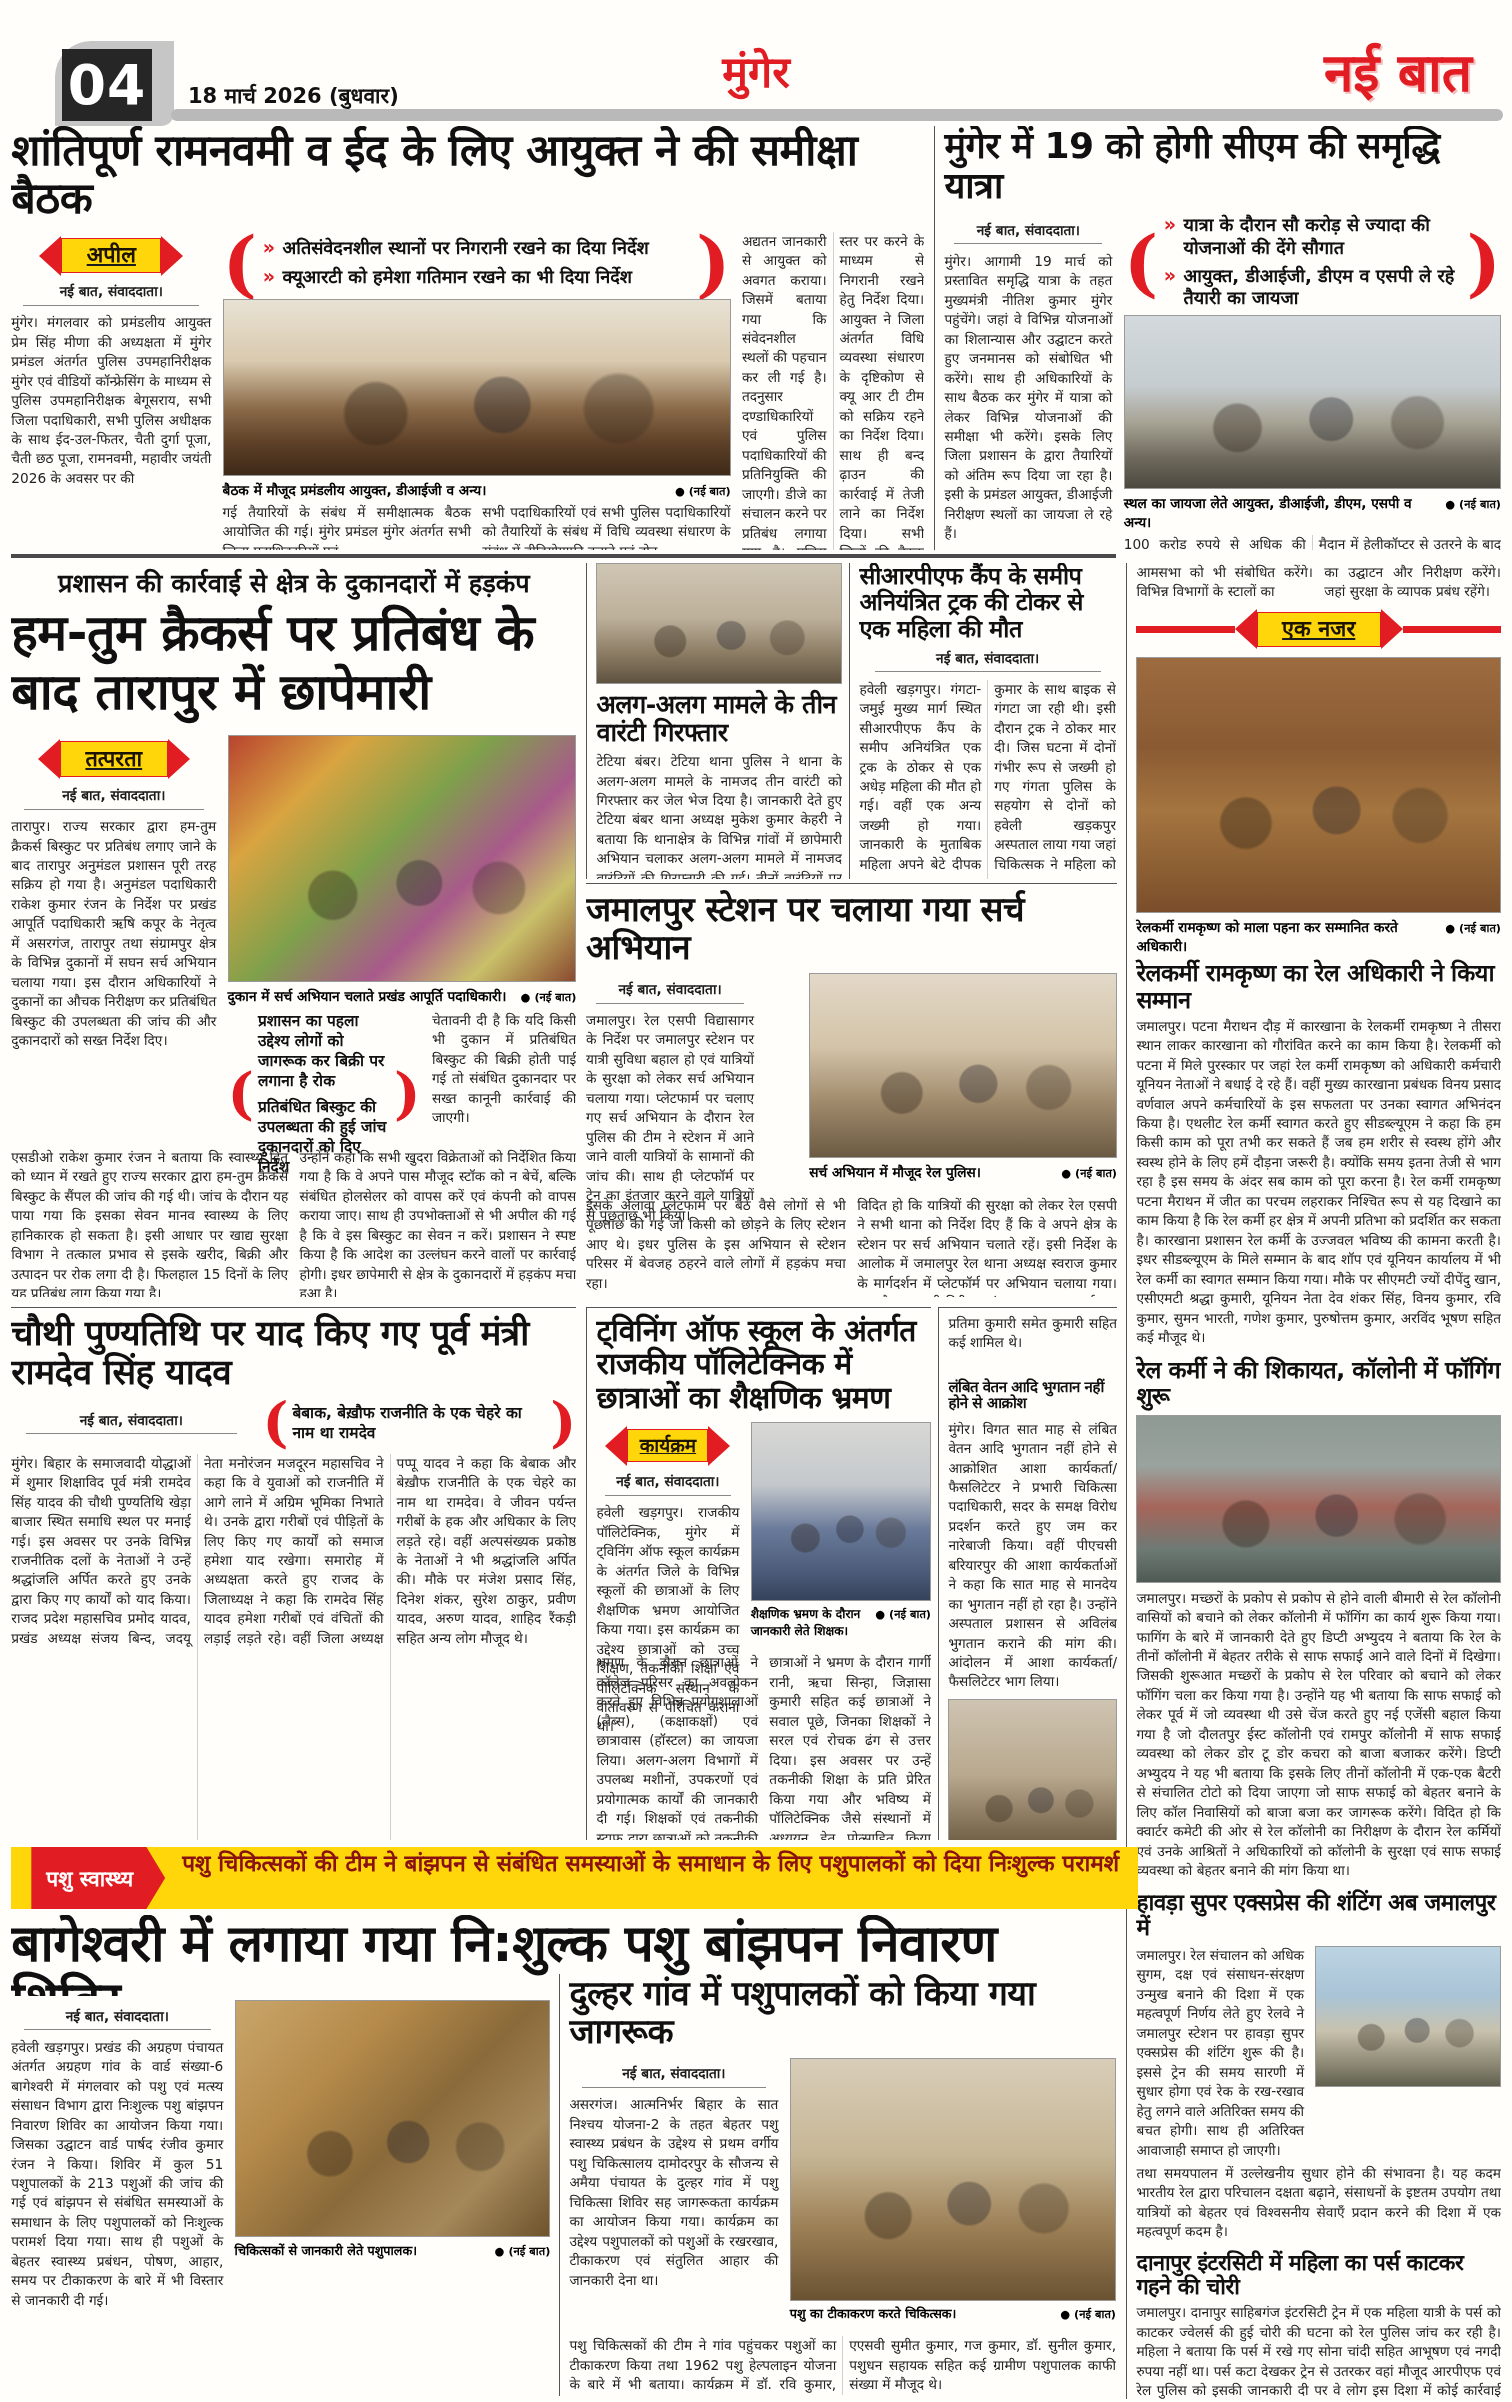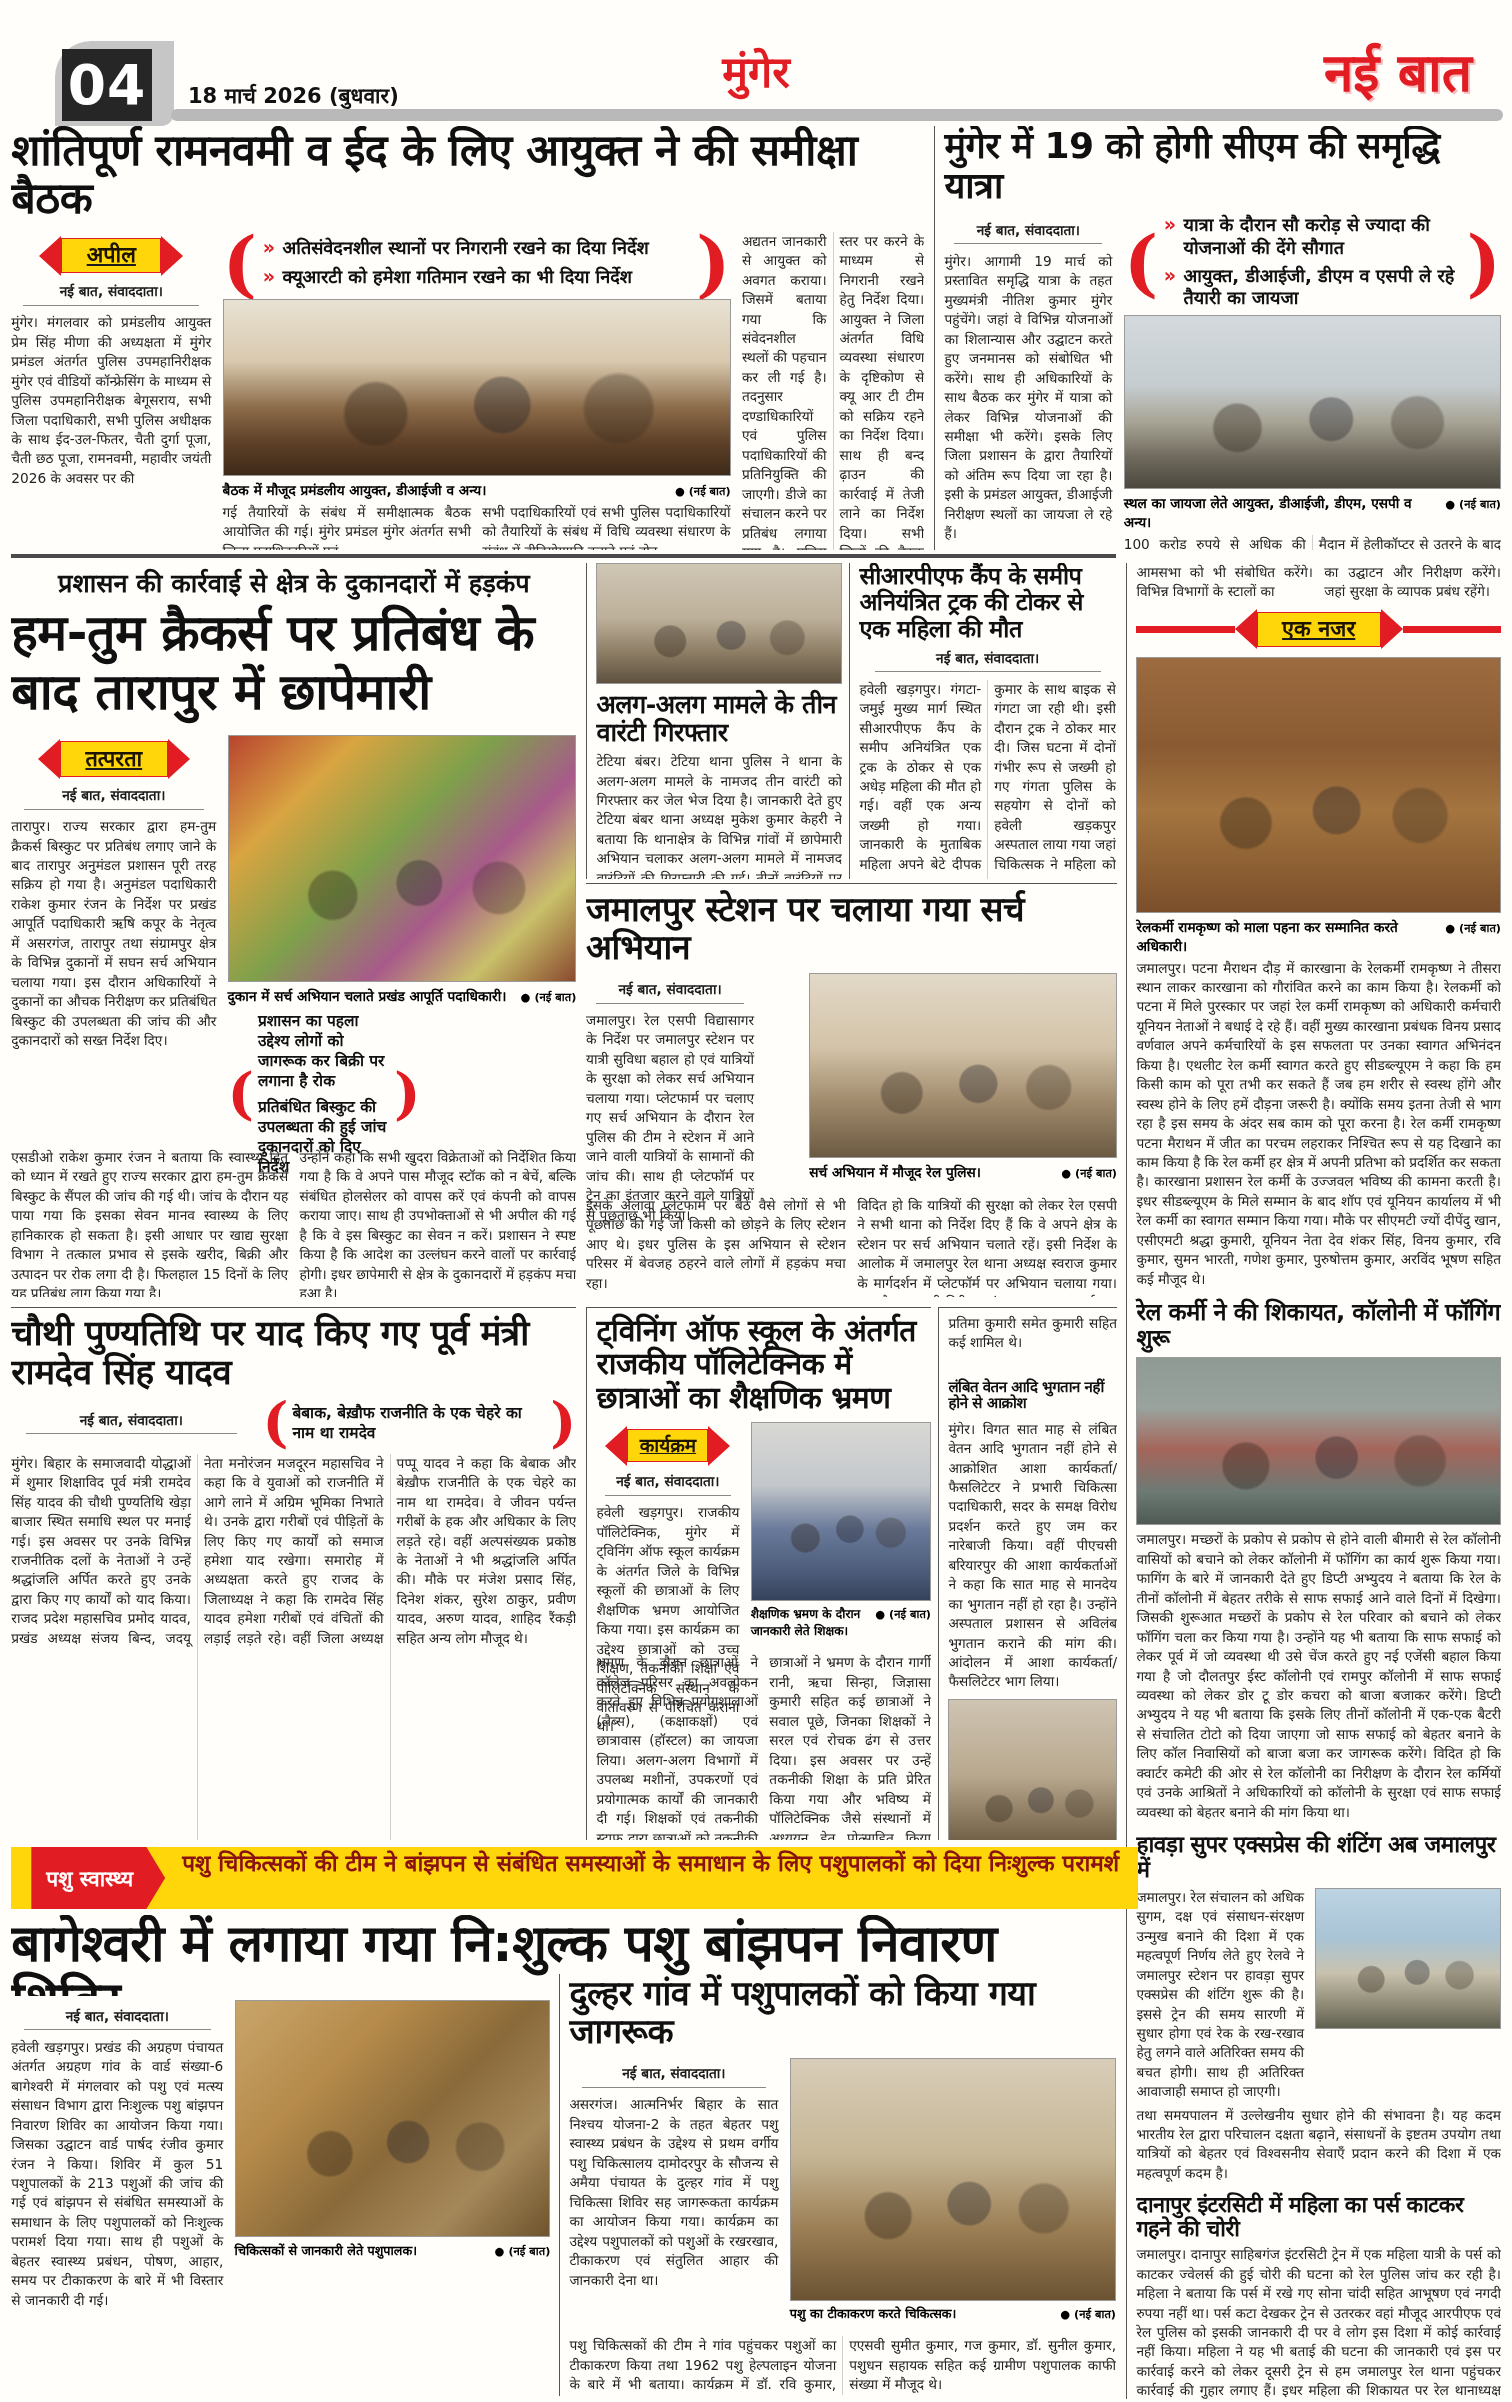--- a/index.html
+++ b/index.html
@@ -185,20 +185,21 @@
           </div>
         <div class="row" style="margin-top:5.6px;">
           <div class="qbox" style="width:193px;flex:none;">
             <span class="paren" style="font-size:56px;">(</span>
             <div>
               <div class="qtext">प्रशासन का पहला उद्देश्य लोगों को जागरूक कर बिक्री पर लगाना है रोक</div>
               <div class="qtext" style="margin-top:5.6px;">प्रतिबंधित बिस्कुट की उपलब्धता की हुई जांच दुकानदारों को दिए निर्देश</div>
             </div>
             <span class="paren" style="font-size:56px;">)</span>
           </div>
+          <div class="body" style="flex:1;">चेतावनी दी है कि यदि किसी भी दुकान में प्रतिबंधित बिस्कुट की बिक्री होती पाई गई तो संबंधित दुकानदार पर सख्त कानूनी कार्रवाई की जाएगी।</div>
         </div>
       </div>
     </div>
     <div class="row" style="margin-top:7.5px;">
       <div class="body" style="width:50%;">एसडीओ राकेश कुमार रंजन ने बताया कि स्वास्थ्य हित को ध्यान में रखते हुए राज्य सरकार द्वारा हम-तुम क्रैकर्स बिस्कुट के सैंपल की जांच की गई थी। जांच के दौरान यह पाया गया कि इसका सेवन मानव स्वास्थ्य के लिए हानिकारक हो सकता है। इसी आधार पर खाद्य सुरक्षा विभाग ने तत्काल प्रभाव से इसके खरीद, बिक्री और उत्पादन पर रोक लगा दी है। फिलहाल 15 दिनों के लिए यह प्रतिबंध लागू किया गया है।</div>
       <div class="body" style="width:50%;">उन्होंने कहा कि सभी खुदरा विक्रेताओं को निर्देशित किया गया है कि वे अपने पास मौजूद स्टॉक को न बेचें, बल्कि संबंधित होलसेलर को वापस करें एवं कंपनी को वापस कराया जाए। साथ ही उपभोक्ताओं से भी अपील की गई है कि वे इस बिस्कुट का सेवन न करें। प्रशासन ने स्पष्ट किया है कि आदेश का उल्लंघन करने वालों पर कार्रवाई होगी। इधर छापेमारी से क्षेत्र के दुकानदारों में हड़कंप मचा हुआ है।</div>
     </div>
   </div>
 
   <div class="art brd-l" style="left:586px;top:563px;width:256px;height:316px;">
@@ -246,20 +247,21 @@
         <span class="badge-core">एक नजर</span>
         <span class="ba-r"></span>
       </div>
       <span class="ek-line"></span>
     </div>
     <div class="ph ph-honor" style="height:256px;"></div>
     <div class="caption">
         <span>रेलकर्मी रामकृष्ण को माला पहना कर सम्मानित करते अधिकारी।</span>
         <span class="credit">● (नई बात)</span>
       </div>
+    <div class="h1" style="font-size:23.5px;margin-top:5.6px;">रेलकर्मी रामकृष्ण का रेल अधिकारी ने किया सम्मान</div>
     <div class="body" style="margin-top:3.8px;">जमालपुर। पटना मैराथन दौड़ में कारखाना के रेलकर्मी रामकृष्ण ने तीसरा स्थान लाकर कारखाना को गौरांवित करने का काम किया है। रेलकर्मी को पटना में मिले पुरस्कार पर जहां रेल कर्मी रामकृष्ण को अधिकारी कर्मचारी यूनियन नेताओं ने बधाई दे रहे हैं। वहीं मुख्य कारखाना प्रबंधक विनय प्रसाद वर्णवाल अपने कर्मचारियों के इस सफलता पर उनका स्वागत अभिनंदन किया है। एथलीट रेल कर्मी स्वागत करते हुए सीडब्ल्यूएम ने कहा कि हम किसी काम को पूरा तभी कर सकते हैं जब हम शरीर से स्वस्थ होंगे और स्वस्थ होने के लिए हमें दौड़ना जरूरी है। क्योंकि समय इतना तेजी से भाग रहा है इस समय के अंदर सब काम को पूरा करना है। रेल कर्मी रामकृष्ण पटना मैराथन में जीत का परचम लहराकर निश्चित रूप से यह दिखाने का काम किया है कि रेल कर्मी हर क्षेत्र में अपनी प्रतिभा को प्रदर्शित कर सकता है। कारखाना प्रशासन रेल कर्मी के उज्जवल भविष्य की कामना करती है। इधर सीडब्ल्यूएम के मिले सम्मान के बाद शॉप एवं यूनियन कार्यालय में भी रेल कर्मी का स्वागत सम्मान किया गया। मौके पर सीएमटी ज्यों दीपेंदु खान, एसीएमटी श्रद्धा कुमारी, यूनियन नेता देव शंकर सिंह, विनय कुमार, रवि कुमार, सुमन भारती, गणेश कुमार, पुरुषोत्तम कुमार, अरविंद भूषण सहित कई मौजूद थे।</div>
 
     <div class="h1" style="font-size:23.5px;margin-top:9.4px;">रेल कर्मी ने की शिकायत, कॉलोनी में फॉगिंग शुरू</div>
     <div class="ph ph-fog" style="height:168px;margin-top:5.6px;"></div>
     <div class="body" style="margin-top:5.6px;">जमालपुर। मच्छरों के प्रकोप से प्रकोप से होने वाली बीमारी से रेल कॉलोनी वासियों को बचाने को लेकर कॉलोनी में फॉगिंग का कार्य शुरू किया गया। फागिंग के बारे में जानकारी देते हुए डिप्टी अभ्युदय ने बताया कि रेल के तीनों कॉलोनी में बेहतर तरीके से साफ सफाई आने वाले दिनों में दिखेगा। जिसकी शुरूआत मच्छरों के प्रकोप से रेल परिवार को बचाने को लेकर फॉगिंग चला कर किया गया है। उन्होंने यह भी बताया कि साफ सफाई को लेकर पूर्व में जो व्यवस्था थी उसे चेंज करते हुए नई एजेंसी बहाल किया गया है जो दौलतपुर ईस्ट कॉलोनी एवं रामपुर कॉलोनी में साफ सफाई व्यवस्था को लेकर डोर टू डोर कचरा को बाजा बजाकर करेंगे। डिप्टी अभ्युदय ने यह भी बताया कि इसके लिए तीनों कॉलोनी में एक-एक बैटरी से संचालित टोटो को दिया जाएगा जो साफ सफाई को बेहतर बनाने के लिए कॉल निवासियों को बाजा बजा कर जागरूक करेंगे। विदित हो कि क्वार्टर कमेटी की ओर से रेल कॉलोनी का निरीक्षण के दौरान रेल कर्मियों एवं उनके आश्रितों ने अधिकारियों को कॉलोनी के सुरक्षा एवं साफ सफाई व्यवस्था को बेहतर बनाने की मांग किया था।</div>
 
     <div class="h1" style="font-size:22.6px;margin-top:9.4px;">हावड़ा सुपर एक्सप्रेस की शंटिंग अब जमालपुर में</div>
     <div class="row" style="margin-top:5.6px;">
       <div class="body" style="width:46%;">जमालपुर। रेल संचालन को अधिक सुगम, दक्ष एवं संसाधन-संरक्षण उन्मुख बनाने की दिशा में एक महत्वपूर्ण निर्णय लेते हुए रेलवे ने जमालपुर स्टेशन पर हावड़ा सुपर एक्सप्रेस की शंटिंग शुरू की है। इससे ट्रेन की समय सारणी में सुधार होगा एवं रेक के रख-रखाव हेतु लगने वाले अतिरिक्त समय की बचत होगी। साथ ही अतिरिक्त आवाजाही समाप्त हो जाएगी।</div>
       <div style="flex:1;">

